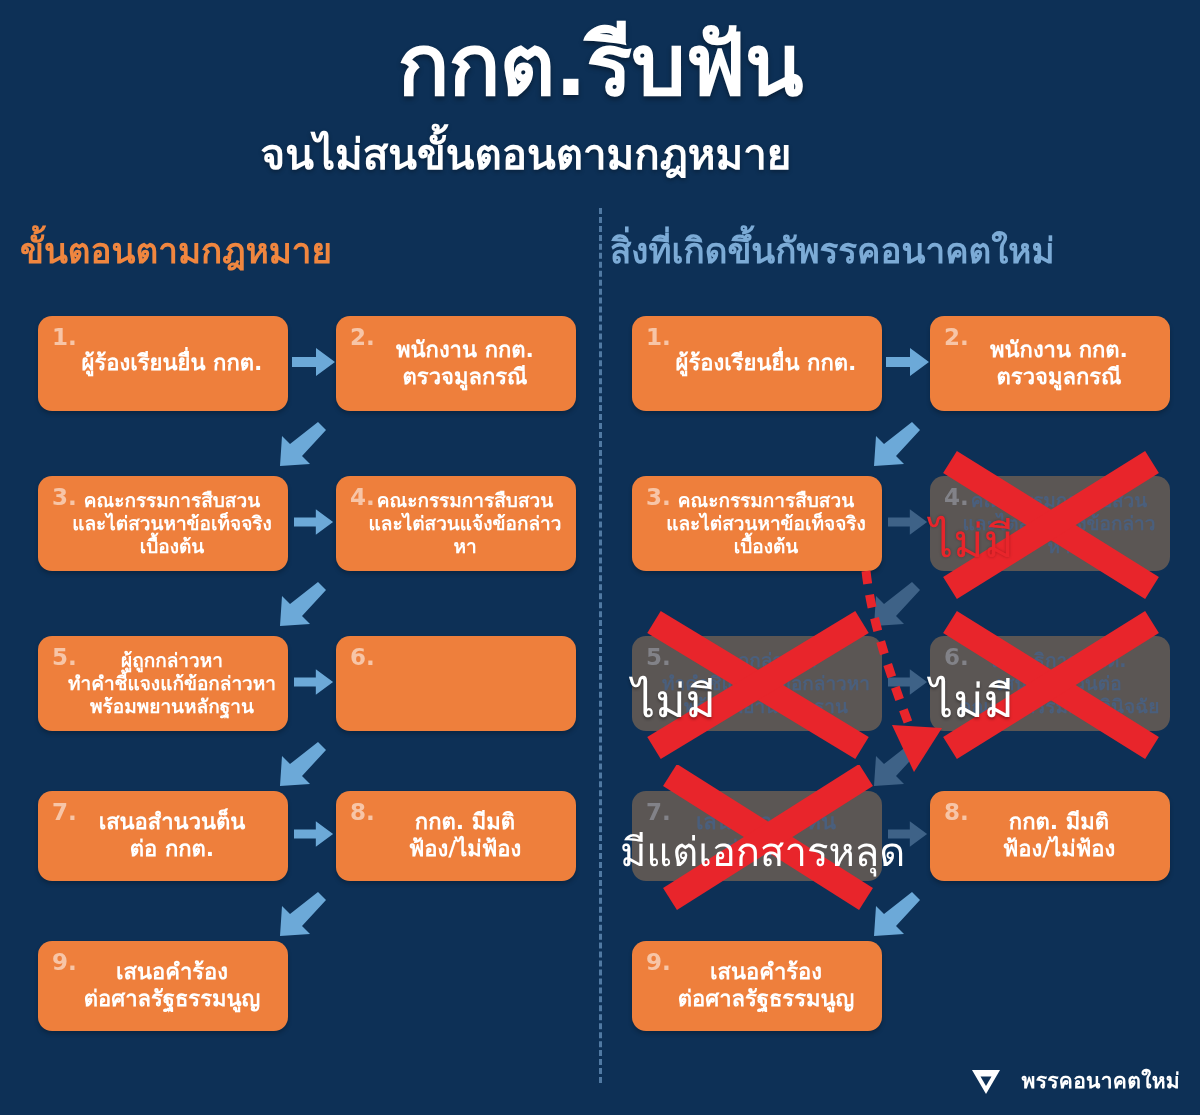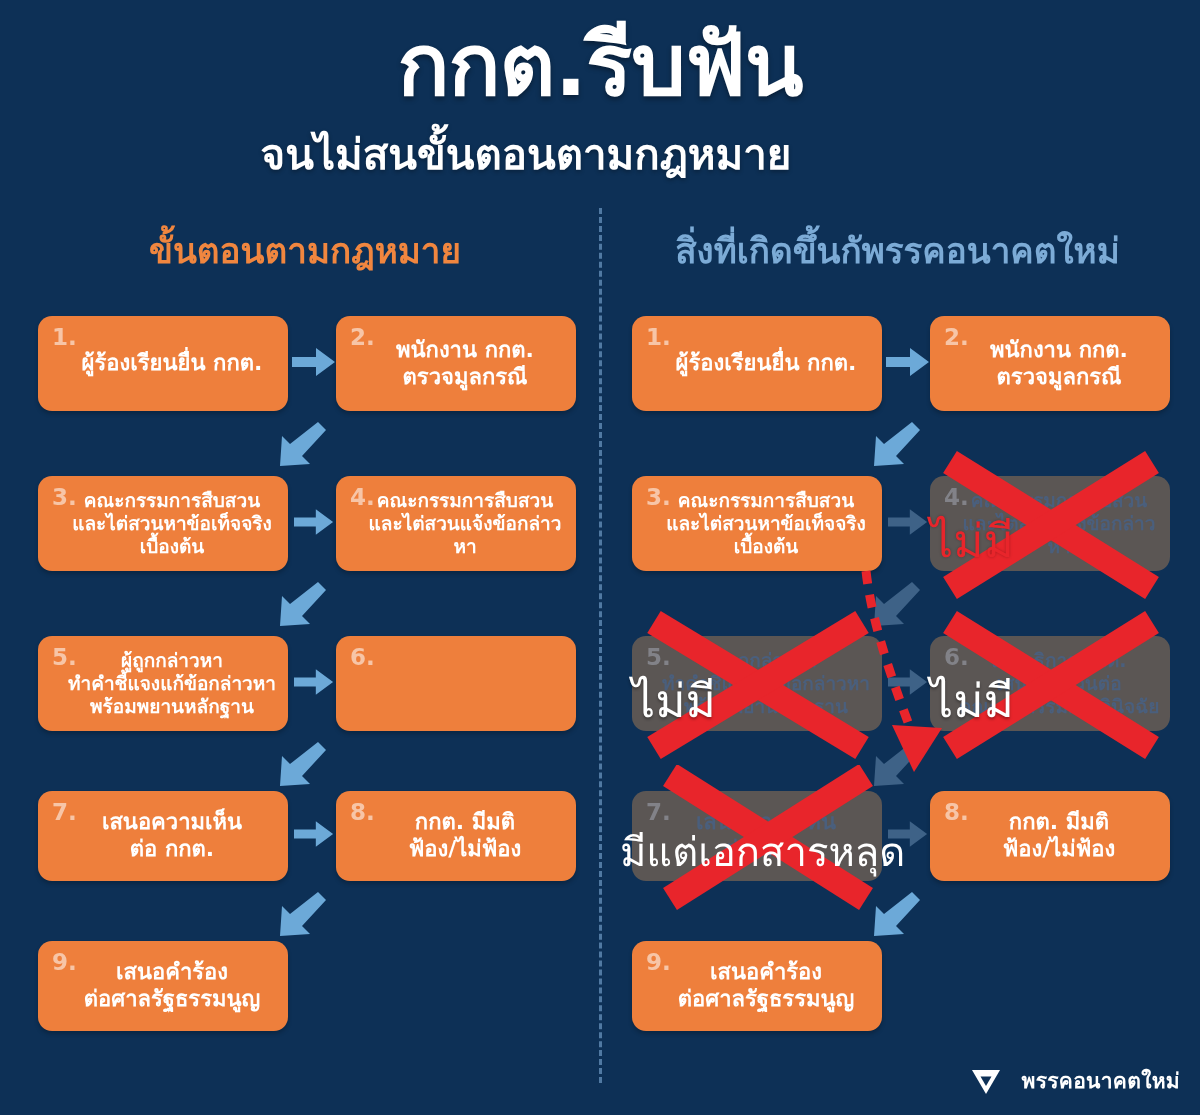--- a/index.html
+++ b/index.html
@@ -23,21 +23,21 @@
     position: absolute; left: 0; top: 132px; width: 1052px;
     text-align: center;
     font-size: 42px; font-weight: bold; color: #ffffff;
     line-height: 1.1;
     text-shadow: 0 2px 4px rgba(0,0,0,.3);
   }
 
   
   .col-head {
     position: absolute; font-size: 35px; font-weight: bold;
-    text-align: center; line-height: 1.1;
+    line-height: 1.1;
   }
   .col-head.left  { left: 20px;  top: 232px; width: 570px; color: #f0863f; }
   .col-head.right { left: 610px; top: 232px; width: 575px; color: #7cabd6; }
 
   
   .divider {
     position: absolute; left: 599px; top: 208px;
     width: 0; height: 875px;
     border-left: 3px dashed #5c86b0;
     opacity: .85;
@@ -172,21 +172,21 @@
   </div>
 
   <div class="arrow" style="left:270px; top:740px;">
     <svg width="60" height="56" viewBox="0 0 60 56">
         <path d="M54 4 L30 30 l8 8 -30 2 2 -30 8 8 L46 -4 z" fill="#6ca9d8" transform="translate(2,6)"></path>
       </svg>
   </div>
 
   <div class="box" style="left:38px; top:791px; width:250px; height:90px;">
     <span class="num">7.</span>
-    <span class="txt">เสนอความเห็น
+    <span class="txt">เสนอสำนวนต็น
 ต่อ กกต.</span>
   </div>
 
   <div class="arrow" style="left:294px; top:817px;">
     <svg width="40" height="34" viewBox="0 0 44 34">
         <path d="M0 12 h24 v-9 l19 14 -19 14 v-9 H0 z" fill="#6ca9d8"></path>
       </svg>
   </div>
 
   <div class="box" style="left:336px; top:791px; width:240px; height:90px;">

